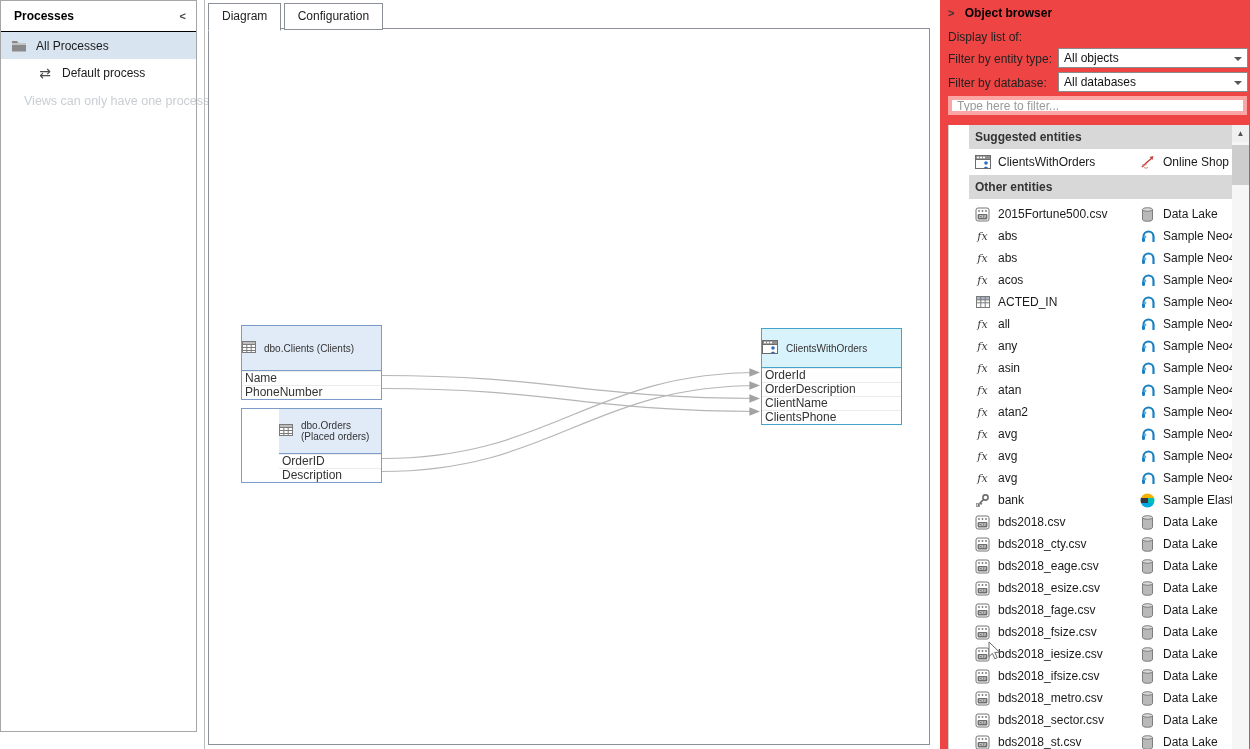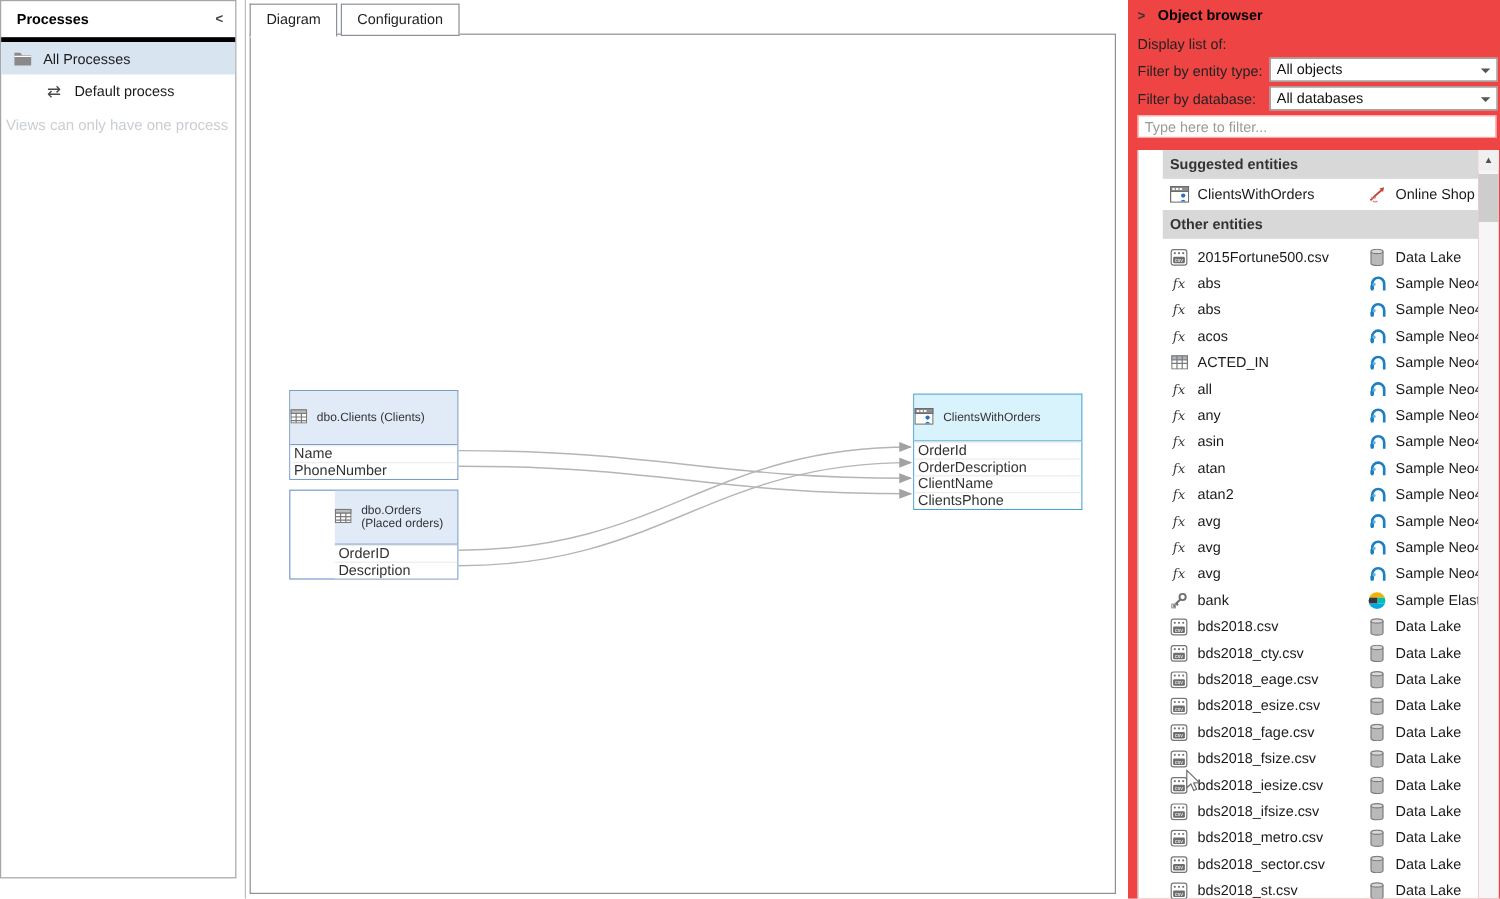--- a/index.html
+++ b/index.html
@@ -6,25 +6,25 @@
   body{
     width:1250px;height:749px;position:relative;overflow:hidden;
     background:#ffffff;font-family:"Liberation Sans",sans-serif;font-size:12px;color:#1a1a1a;
     -webkit-font-smoothing:antialiased;
   }
   
   .left-panel{position:absolute;left:0;top:0;width:197px;height:732px;border:1px solid #a6a6a6;background:#fff;box-sizing:border-box;}
   .left-header{position:relative;height:30px;line-height:30px;padding-left:13px;font-weight:bold;color:#000;}
   .collapse-left{position:absolute;right:10px;top:0;color:#444;cursor:pointer;font-size:11px;font-weight:bold;}
   .proc-item{position:relative;height:27px;display:flex;align-items:center;cursor:default;}
-  .proc-item.selected{background:#d9e4f1;border-top:4px solid #000000;}
+  .proc-item.selected{background:#d9e4f1;border-top:1px solid #000000;}
   .proc-icon{width:16px;height:16px;margin:0 9px 0 10px;flex:0 0 auto;display:flex;align-items:center;justify-content:center;}
   .proc-item.child{padding-left:26px;}
   .sync-glyph{font-size:14px;color:#4a4a4a;}
-  .left-hint{color:#c9ced3;padding:8px 4px;font-size:12.5px;white-space:nowrap;}
+  .left-hint{color:#c9ced3;padding:8px 4px;font-size:12.5px;white-space:nowrap;margin-left:19px;}
   .splitter{position:absolute;left:204px;top:0;width:1px;height:749px;background:#bcbcbc;}
   
   .tabbar{position:absolute;left:208px;top:3px;height:26px;z-index:3;}
   .tab{display:inline-block;padding:5px 13px 6px 13px;border:1px solid #8c9097;background:#fff;margin-right:-1px;position:relative;cursor:pointer;color:#222;}
   .tab.active{z-index:2;border-bottom:1px solid #fff;height:15px;}
   .canvas{position:absolute;left:208px;top:28px;width:722px;height:717px;border:1px solid #8c9097;background:#fff;box-sizing:border-box;}
   .wires{position:absolute;left:0;top:0;width:100%;height:100%;pointer-events:none;}
   .node{position:absolute;width:141px;box-sizing:border-box;border:1px solid;background:#fff;}
   .node.table{border-color:#7b9cc9;}
   .node.view{border-color:#46a3cc;}
@@ -33,21 +33,21 @@
   .node.view .node-header{height:38px;background:#d9f3fc;border-bottom:1px solid #46a3cc;}
   .node-field{height:13px;line-height:13px;font-size:12px;padding-left:3px;color:#333;background:#fff;border-top:1px solid #ececec;}
   .node-field:first-of-type{border-top:none;}
   
   .right-panel{position:absolute;left:940px;top:0;width:310px;height:749px;background:#ef4444;}
   .ob-header{position:absolute;left:8px;top:6px;font-weight:bold;color:#000;}
   .ob-chevron{display:inline-block;margin-right:7px;color:#333;cursor:pointer;font-size:11px;}
   .ob-label{position:absolute;left:8px;color:#222;}
   .dropdown{position:absolute;left:118px;width:190px;height:20px;border:1px solid #8a8a8a;background:#fff;box-sizing:border-box;line-height:18px;padding-left:5px;cursor:pointer;color:#111;}
   .dd-arrow{position:absolute;right:5px;top:8px;width:0;height:0;border-left:4px solid transparent;border-right:4px solid transparent;border-top:4px solid #555;}
-  .filter-input{position:absolute;left:8px;top:96px;width:299px;height:19px;border:1px solid #fca5a5;box-sizing:border-box;font-family:"Liberation Sans",sans-serif;font-size:12px;padding:0 5px;color:#333;}
+  .filter-input{position:absolute;left:8px;top:96px;width:299px;height:19px;border:4px solid #fca5a5;box-sizing:border-box;font-family:"Liberation Sans",sans-serif;font-size:12px;padding:0 5px;color:#333;}
   .filter-input::placeholder{color:#9a9a9a;}
   .ob-list{position:absolute;left:8px;top:125px;width:284px;bottom:0;overflow:hidden;border-left:1px solid #cfcfcf;box-sizing:border-box;background:#fff;padding-left:20px;}
   .section-header{height:24px;line-height:24px;background:#d8d8d8;font-weight:bold;color:#333;padding-left:6px;}
   .section-spacer{height:4px;}
   .ob-row{height:22px;display:flex;align-items:center;cursor:default;}
   .ob-row.tall{height:26px;}
   .ob-name{display:flex;align-items:center;width:170px;flex:0 0 auto;overflow:hidden;}
   .ob-db{display:flex;align-items:center;flex:1 1 auto;overflow:hidden;white-space:nowrap;}
   .ob-ic{width:17px;height:16px;margin:0 7px 0 5px;flex:0 0 auto;display:flex;align-items:center;justify-content:center;}
   .ob-db .ob-ic{margin-left:0;}

